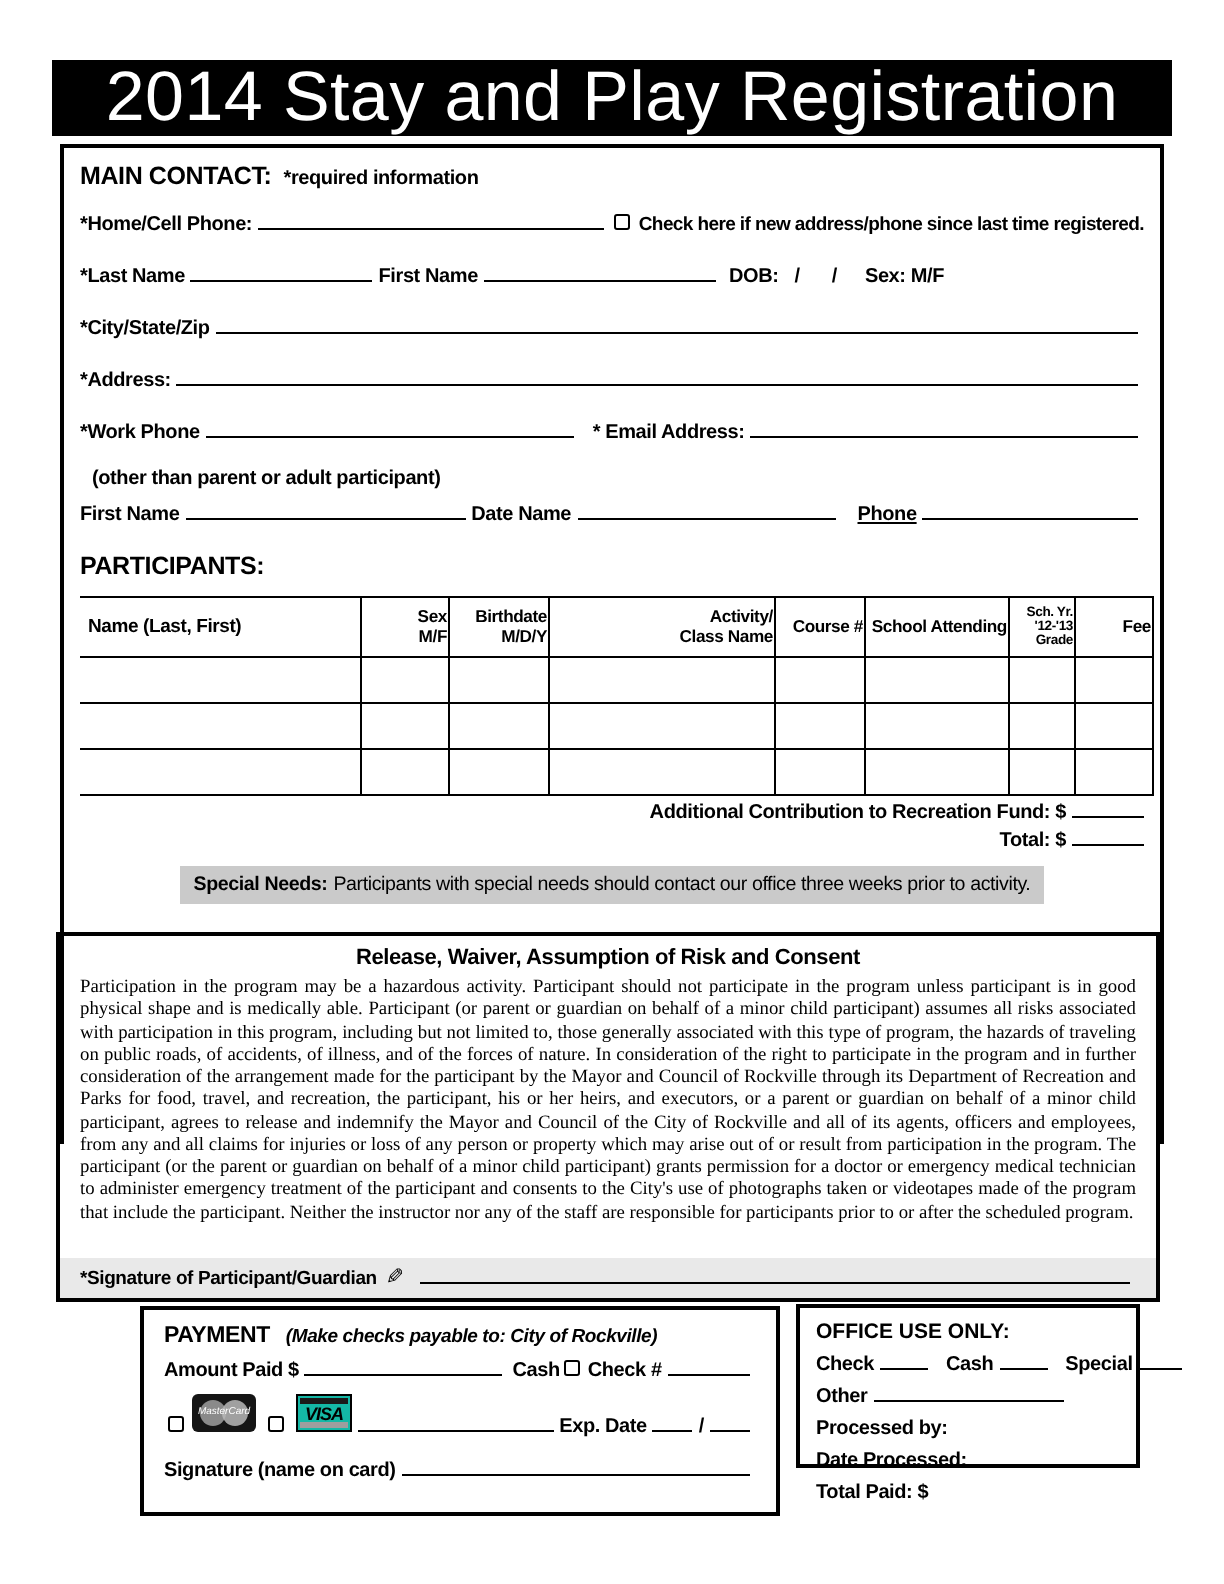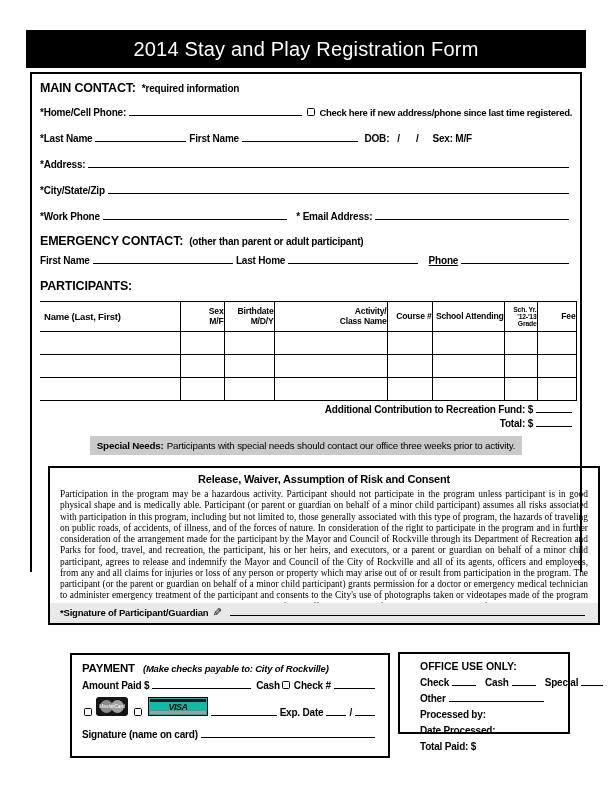--- a/index.html
+++ b/index.html
@@ -6,38 +6,38 @@
   html,body { background:#ffffff; }
   .page {
     position:relative; width:612px; height:792px; background:#fff;
     font-family:"Liberation Sans", sans-serif; color:#000; overflow:hidden;
   }
   
   .title-bar {
     position:absolute; left:26px; top:30px; width:560px; height:38px;
     background:#000; color:#fff; text-align:center;
   }
-  .title-bar span { font-size:20px; line-height:38px; letter-spacing:0.2px; }
+  .title-bar span { font-size:35px; line-height:38px; letter-spacing:0.2px; }
 
   
   .box1 {
     position:absolute; left:30px; top:72px; width:552px; height:500px;
     border:2px solid #000; border-bottom:none; padding:0 8px;
   }
   .box2 {
-    position:absolute; left:48px; top:466px; width:552px; height:159px;
+    position:absolute; left:28px; top:466px; width:552px; height:185px;
     border:2.5px solid #000;
   }
   .pay-box {
     position:absolute; left:70px; top:653px; width:320px; height:105px;
     border:2px solid #000; padding:0 10px;
   }
   .office-box {
     position:absolute; left:398px; top:652px; width:172px; height:82px;
-    border:2px solid #000; padding:4px 20px;
+    border:2px solid #000; padding:4px 8px;
   }
 
   
   .frow { display:flex; align-items:baseline; font-size:10px; font-weight:bold; letter-spacing:-0.2px; }
   .lb   { white-space:nowrap; }
   .ln   { border-bottom:1.2px solid #000; height:0; margin:0 3px; flex:1; }
   .lnf  { border-bottom:1.2px solid #000; height:0; margin:0 3px; flex:none; }
   .cb   { width:8px; height:8px; border:1.1px solid #000; border-radius:1.5px; flex:none; margin:0 4px 0 2px; background:#fff; }
   .sp-end { width:100px; flex:none; }
   .sh   { font-size:12.5px; font-weight:bold; letter-spacing:-0.2px; white-space:nowrap; }
@@ -85,21 +85,21 @@
   
   .pay-head { margin-top:7px; align-items:baseline; }
   .pay-head .ph { font-size:11.5px; font-weight:bold; }
   .pay-head .pn { font-size:9.5px; font-weight:bold; font-style:italic; margin-left:8px; white-space:nowrap; }
   .mc-wrap { position:relative; width:32px; height:19px; background:#151515; border-radius:3px;
              display:inline-block; overflow:hidden; flex:none; }
   .mc-c1 { position:absolute; left:4px;  top:3px; width:13px; height:13px; border-radius:50%; background:#8a8a8a; }
   .mc-c2 { position:absolute; right:4px; top:3px; width:13px; height:13px; border-radius:50%; background:#b9b9b9; opacity:.85; }
   .mc-txt { position:absolute; left:0; right:0; top:6px; color:#fff; font-size:5px; font-style:italic;
             text-align:center; font-weight:normal; letter-spacing:0; }
-  .visa-wrap { position:relative; width:60px; height:19px; background:#14b8a6; border:1.2px solid #000;
+  .visa-wrap { position:relative; width:28px; height:19px; background:#14b8a6; border:1.2px solid #000;
                display:inline-block; flex:none; margin-left:2px; }
   .visa-top { position:absolute; top:1px; left:1px; right:1px; height:3px; background:#1a1a1a; }
   .visa-bot { position:absolute; bottom:1px; left:1px; right:1px; height:3.5px; background:#9e9e9e; }
   .visa-txt { position:absolute; top:3.5px; left:0; right:0; text-align:center; font-size:9px;
               font-weight:bold; font-style:italic; letter-spacing:-0.5px; }
 
   
   .office-box .frow { margin-top:5px; }
   .office-box .oh { font-size:10.5px; font-weight:bold; margin-top:2px; }
 </style>
@@ -132,45 +132,44 @@
       <span class="lb">First Name</span>
       <span class="ln" style="flex:1.4;"></span>
       <span class="lb" style="margin-left:4px;">DOB:</span>
       <span class="slash">/</span>
       <span class="slash">/</span>
       <span class="lb" style="margin-left:6px;">Sex: M/F</span>
       <span class="sp-end"></span>
     </div>
 
     <div class="frow" style="margin-top:15px;">
+      <span class="lb">*City/State/Zip</span>
+      <span class="ln"></span>
+    </div>
+
+    <div class="frow" style="margin-top:15px;">
       <span class="lb">*Address:</span>
-      <span class="ln"></span>
-    </div>
-
-    <div class="frow" style="margin-top:15px;">
-      <span class="lb">*City/State/Zip</span>
       <span class="ln"></span>
     </div>
 
     <div class="frow" style="margin-top:15px;">
       <span class="lb">*Work Phone</span>
       <span class="ln"></span>
       <span class="lb" style="margin-left:6px;">* Email Address:</span>
       <span class="ln" style="flex:1.05;"></span>
     </div>
 
     <div class="frow" style="margin-top:12px;">
-      <span class="sh">EMERGENCY CONTACT:</span>
       <span class="shn">(other than parent or adult participant)</span>
     </div>
 
     <div class="frow" style="margin-top:7px;">
       <span class="lb">First Name</span>
       <span class="ln" style="flex:1.3;"></span>
-      <span class="lb">Last Home</span>
+      <span class="lb">Date Name</span>
       <span class="ln" style="flex:1.2;"></span>
       <span class="lb" style="margin-left:8px;text-decoration:underline;">Phone</span>
       <span class="ln"></span>
     </div>
 
     <div class="frow" style="margin-top:13px;">
       <span class="sh">PARTICIPANTS:</span>
     </div>
 
     <table class="ptab">

